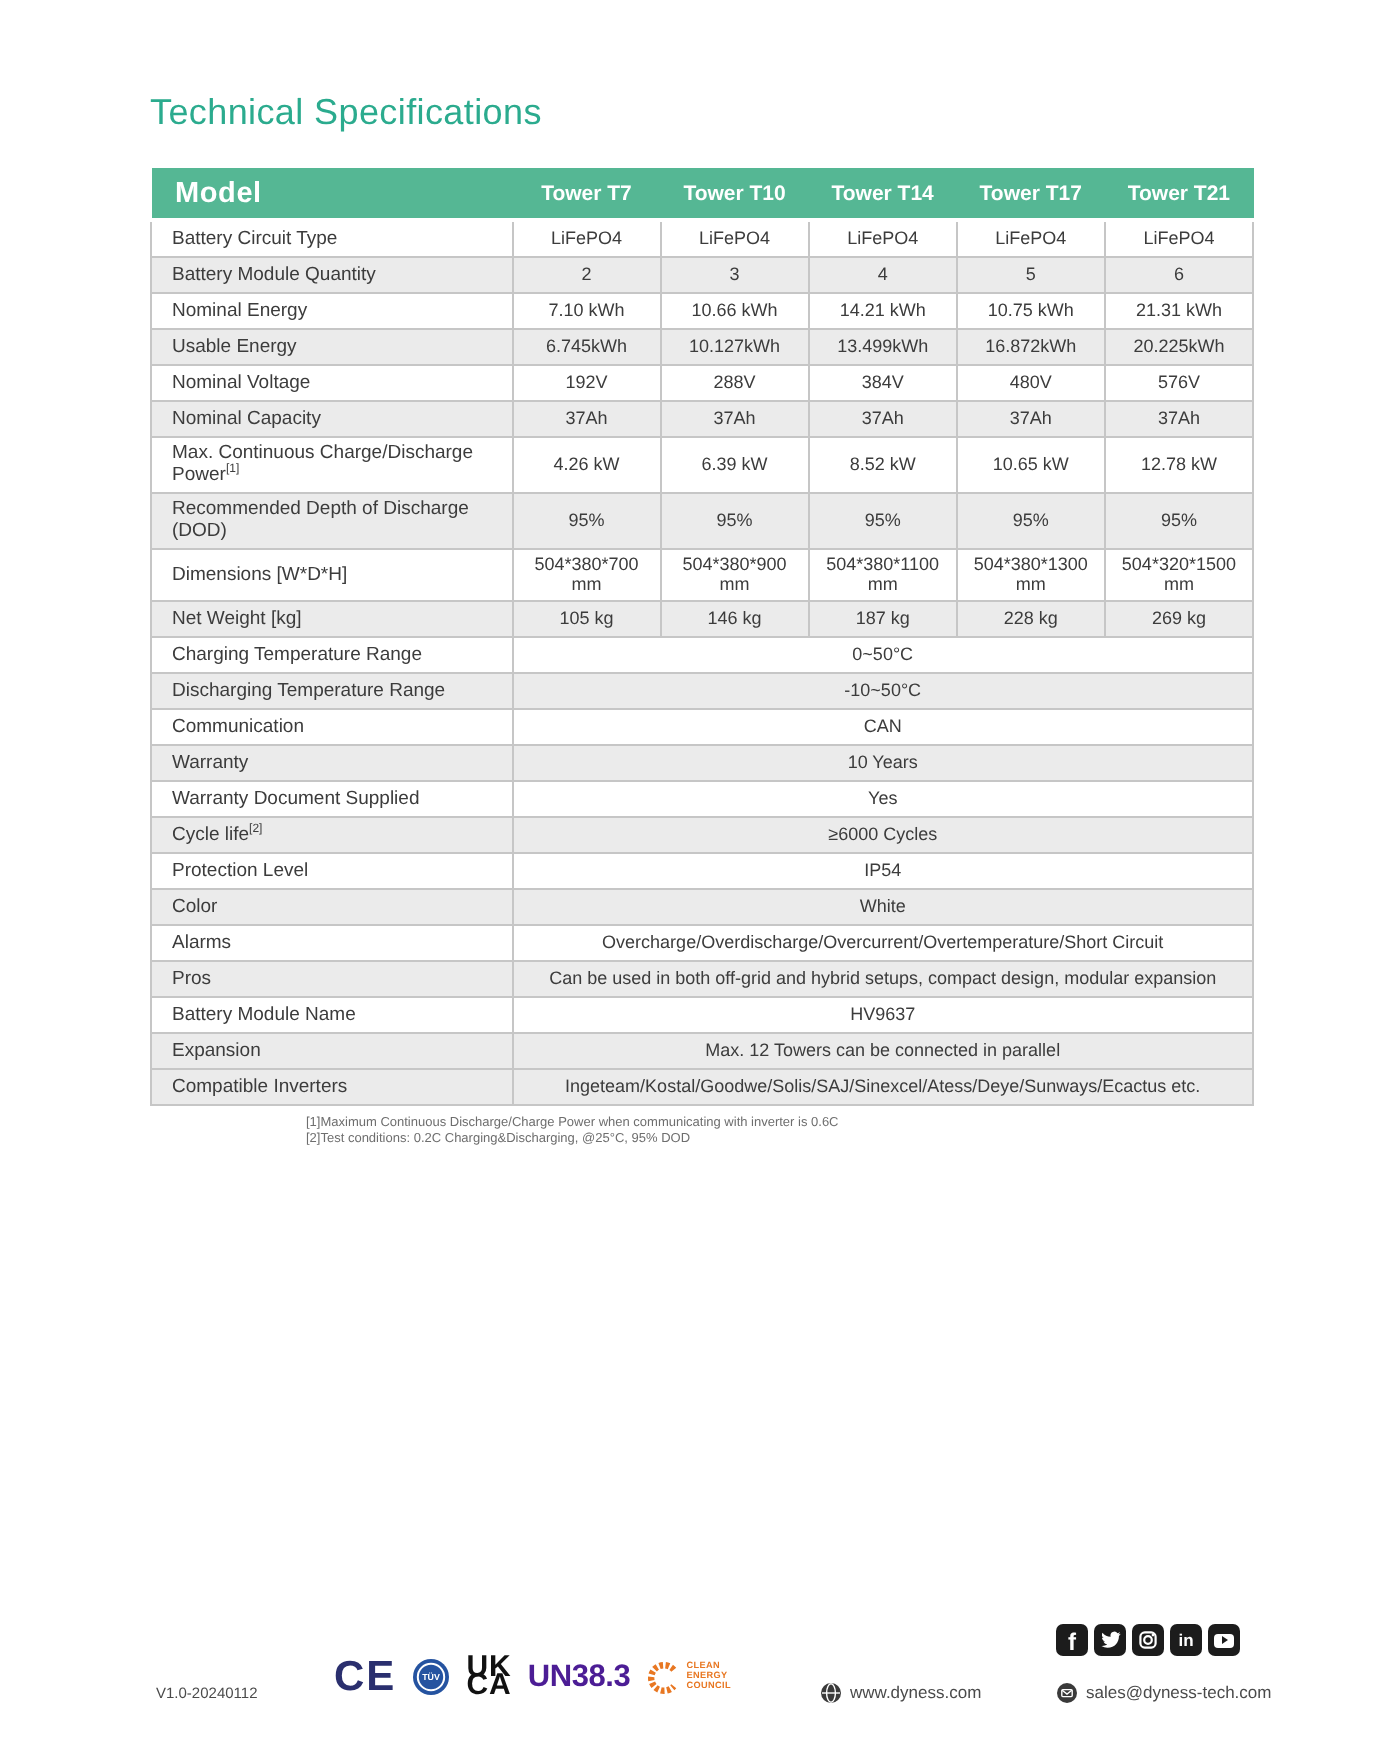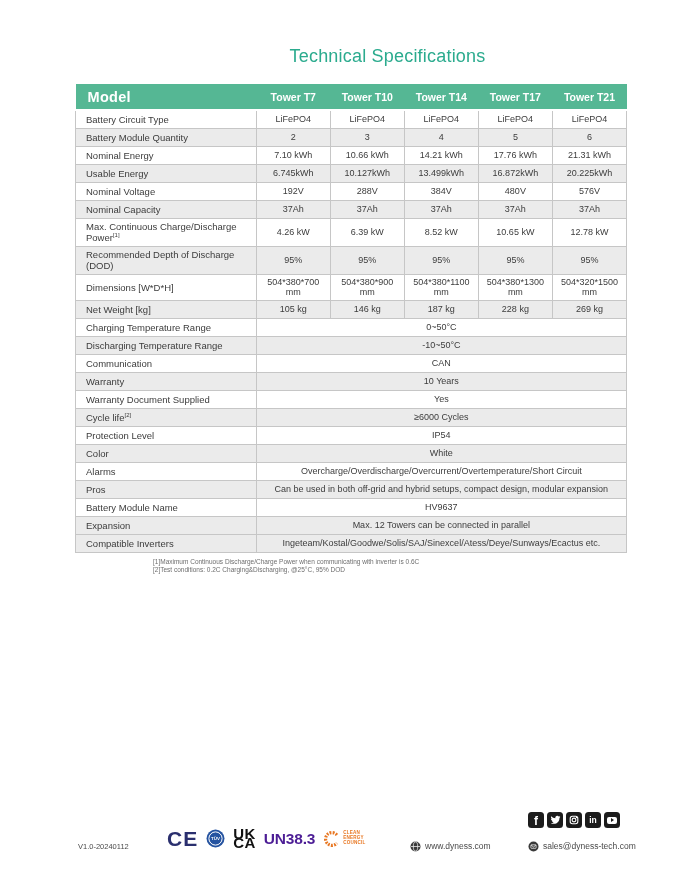--- a/index.html
+++ b/index.html
@@ -4,21 +4,20 @@
 <style>
   * { margin:0; padding:0; box-sizing:border-box; }
   html,body { background:#fff; }
   body { font-family:"Liberation Sans","DejaVu Sans",sans-serif; color:#3c3c3c; }
   .page { position:relative; width:700px; height:869px; background:#ffffff; overflow:hidden; }
 
   .page-title {
     margin:46px 0 17px 75px;
     font-size:18px; font-weight:500; letter-spacing:.2px;
     color:#2bab8e;
-    text-align:center;
   }
 
   .spec-wrap { margin:0 73px 0 75px; }
   table.spec { width:552px; border-collapse:collapse; table-layout:fixed; }
   thead th { background:#55b794; color:#fff; border:none; border-bottom:2px solid #fff; height:26px; vertical-align:middle; }
   th.model-h { text-align:left; padding-left:12px; font-size:14.5px; font-weight:bold; letter-spacing:.3px; }
   th.col-h { font-size:10.5px; font-weight:bold; text-align:center; }
   tbody { border:1px solid #9a9a9a; }
   tbody td { border:1px solid #c6c6c6; font-size:9px; height:18px; padding:2.5px 3px; vertical-align:middle; }
   td.lbl { text-align:left; padding-left:10px; font-size:9.5px; }
@@ -93,21 +92,21 @@
             <td class="val">3</td>
             <td class="val">4</td>
             <td class="val">5</td>
             <td class="val">6</td>
           </tr>
           <tr>
             <td class="lbl"><span>Nominal Energy</span></td>
             <td class="val">7.10 kWh</td>
             <td class="val">10.66 kWh</td>
             <td class="val">14.21 kWh</td>
-            <td class="val">17.76 kWh</td>
+            <td class="val">10.75 kWh</td>
             <td class="val">21.31 kWh</td>
           </tr>
           <tr class="stripe">
             <td class="lbl"><span>Usable Energy</span></td>
             <td class="val">6.745kWh</td>
             <td class="val">10.127kWh</td>
             <td class="val">13.499kWh</td>
             <td class="val">16.872kWh</td>
             <td class="val">20.225kWh</td>
           </tr>

